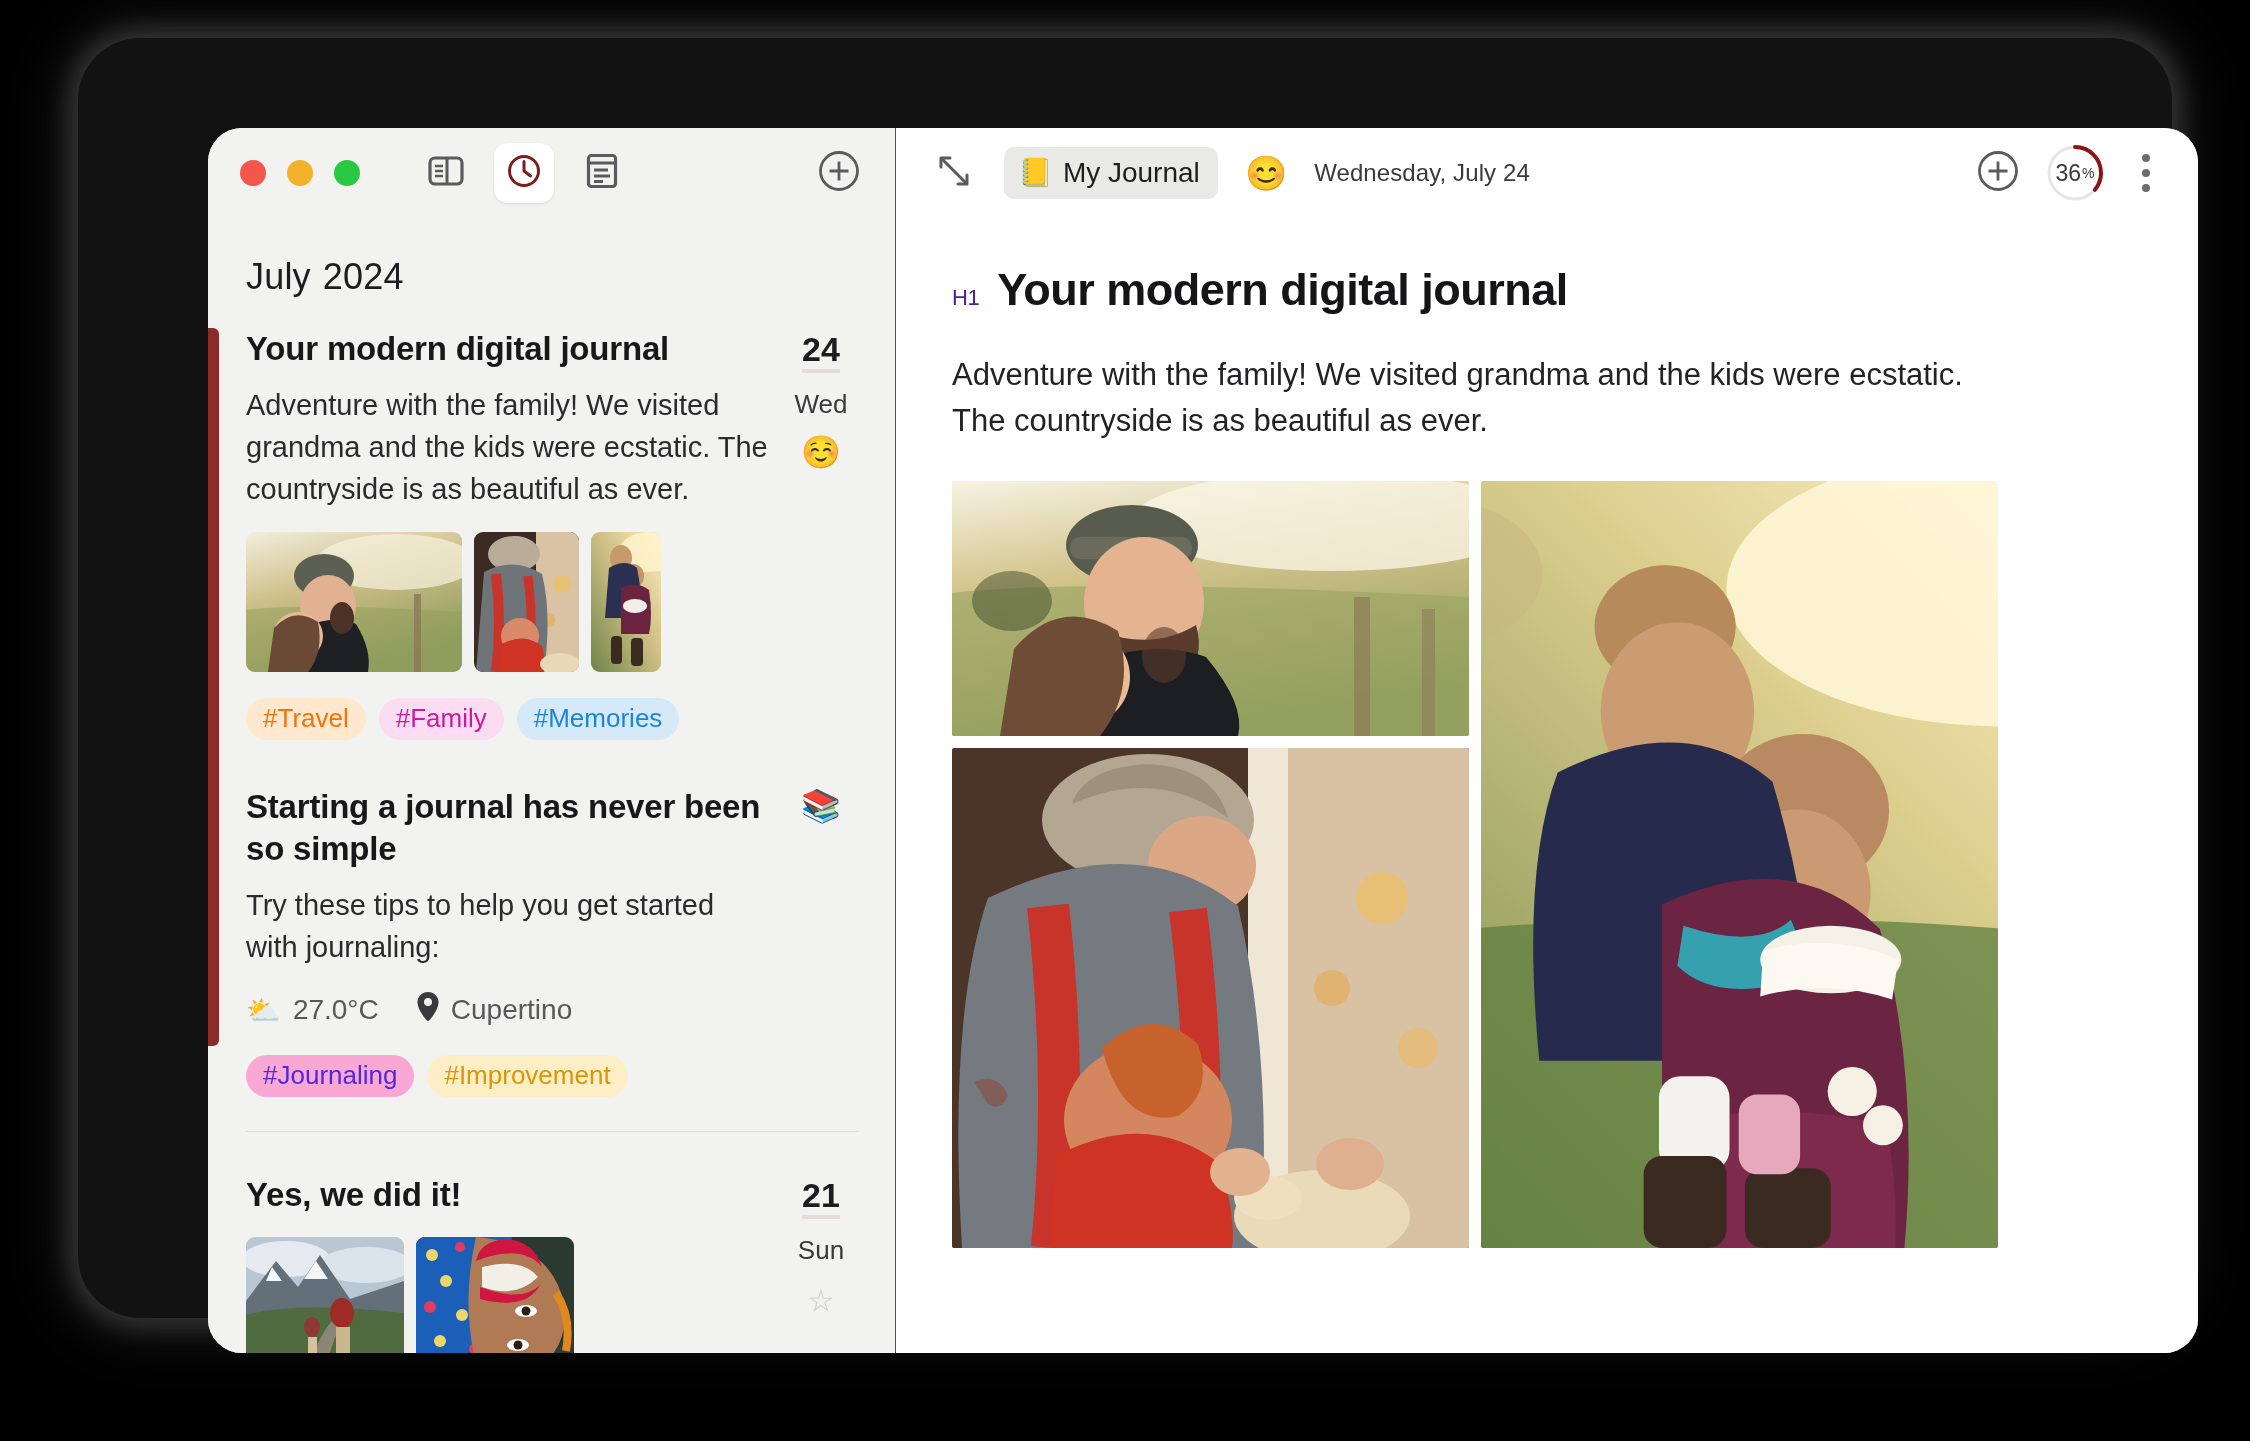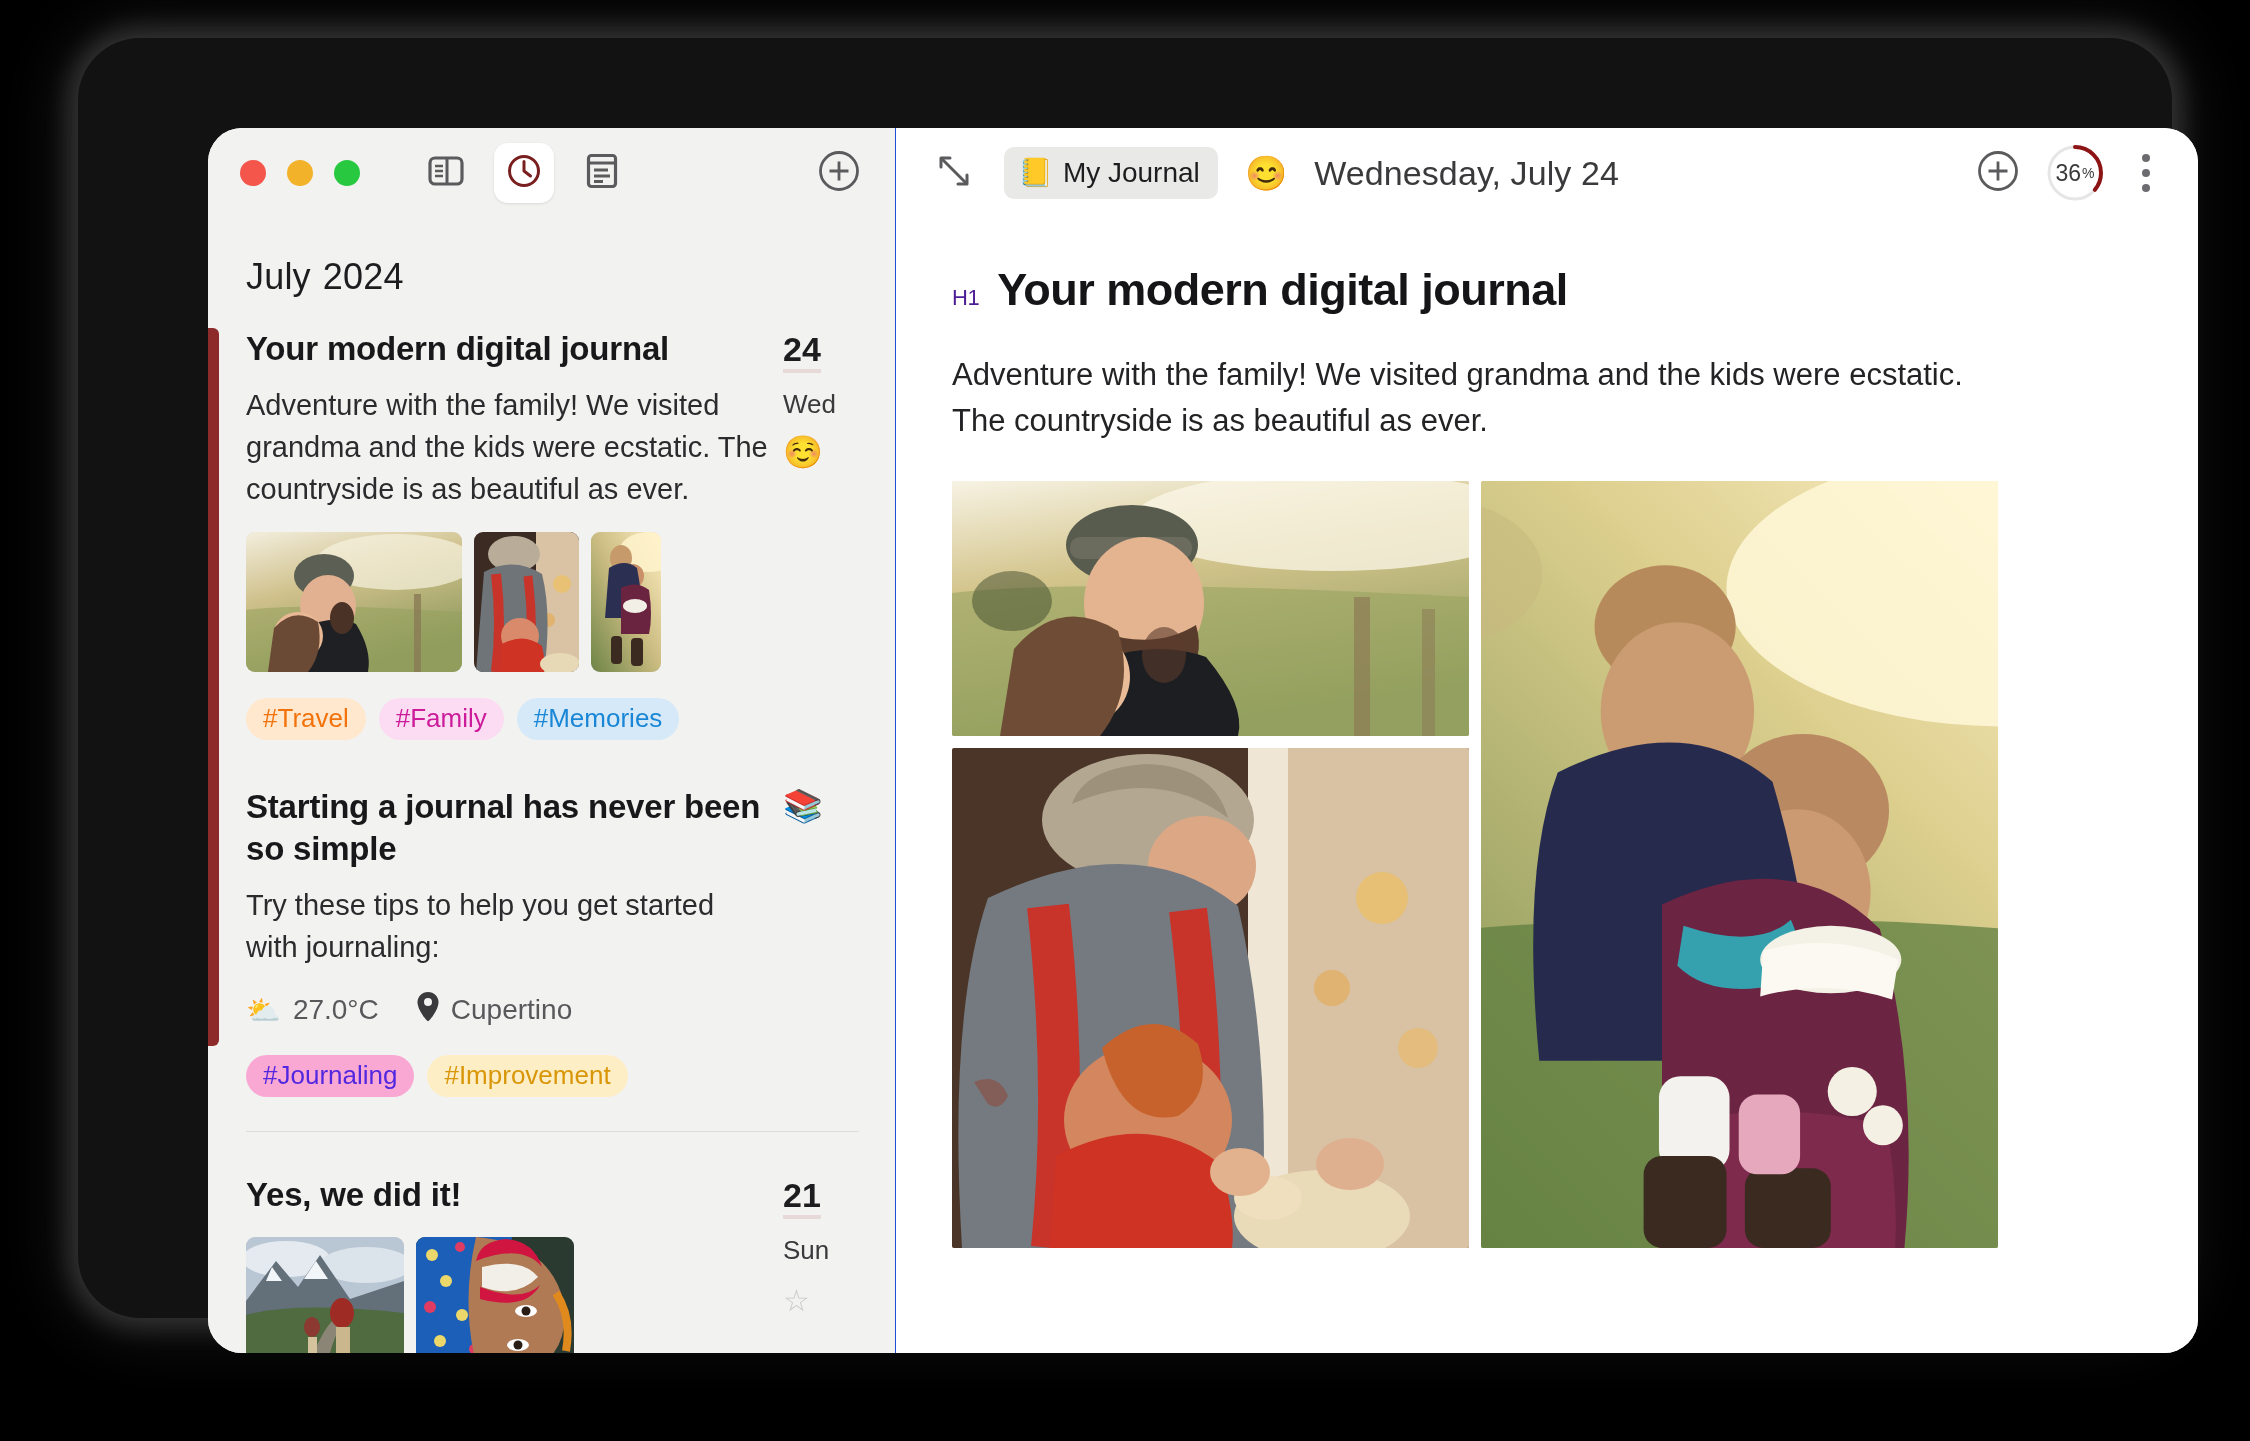--- a/index.html
+++ b/index.html
@@ -83,21 +83,21 @@
   }
 
   .entry {
     padding: 0 36px 0 38px;
     position: relative;
   }
   .entry-inner { display: flex; gap: 14px; }
   .entry-main { flex: 1 1 auto; min-width: 0; }
   .entry-meta {
     flex: 0 0 76px;
-    text-align: left;
+    text-align: center;
     padding-top: 4px;
   }
   .entry-day {
     font-size: 34px;
     font-weight: 700;
     color: #1d1d1f;
     line-height: 1.05;
     display: inline-block;
     border-bottom: 4px solid #e8d9d9;
     padding-bottom: 1px;
@@ -162,21 +162,21 @@
   #journal-chip {
     display: flex; align-items: center; gap: 10px;
     background: #e9e9e8;
     border-radius: 10px;
     padding: 9px 18px 10px 14px;
     font-size: 28px;
     color: #1d1d1f;
     margin-left: 26px;
   }
   #mood-emoji { font-size: 34px; margin-left: 28px; line-height: 1; }
-  #date-title { font-size: 34px; color: #3a3a3c; margin-left: 26px; letter-spacing: .1px; }
+  #date-title { font-size: 24px; color: #3a3a3c; margin-left: 26px; letter-spacing: .1px; }
   #main-right { margin-left: auto; display: flex; align-items: center; gap: 26px; }
   .progress-ring { position: relative; width: 58px; height: 58px; }
   .progress-ring .pct {
     position: absolute; inset: 0;
     display: flex; align-items: center; justify-content: center;
     font-size: 23px; color: #3a3a3c;
   }
   .progress-ring .pct sup { font-size: 14px; margin-left: 1px; }
   #kebab { display: flex; flex-direction: column; gap: 7px; padding: 6px 12px; }
   #kebab i { width: 8px; height: 8px; border-radius: 50%; background: #6c6c70; display: block; }

